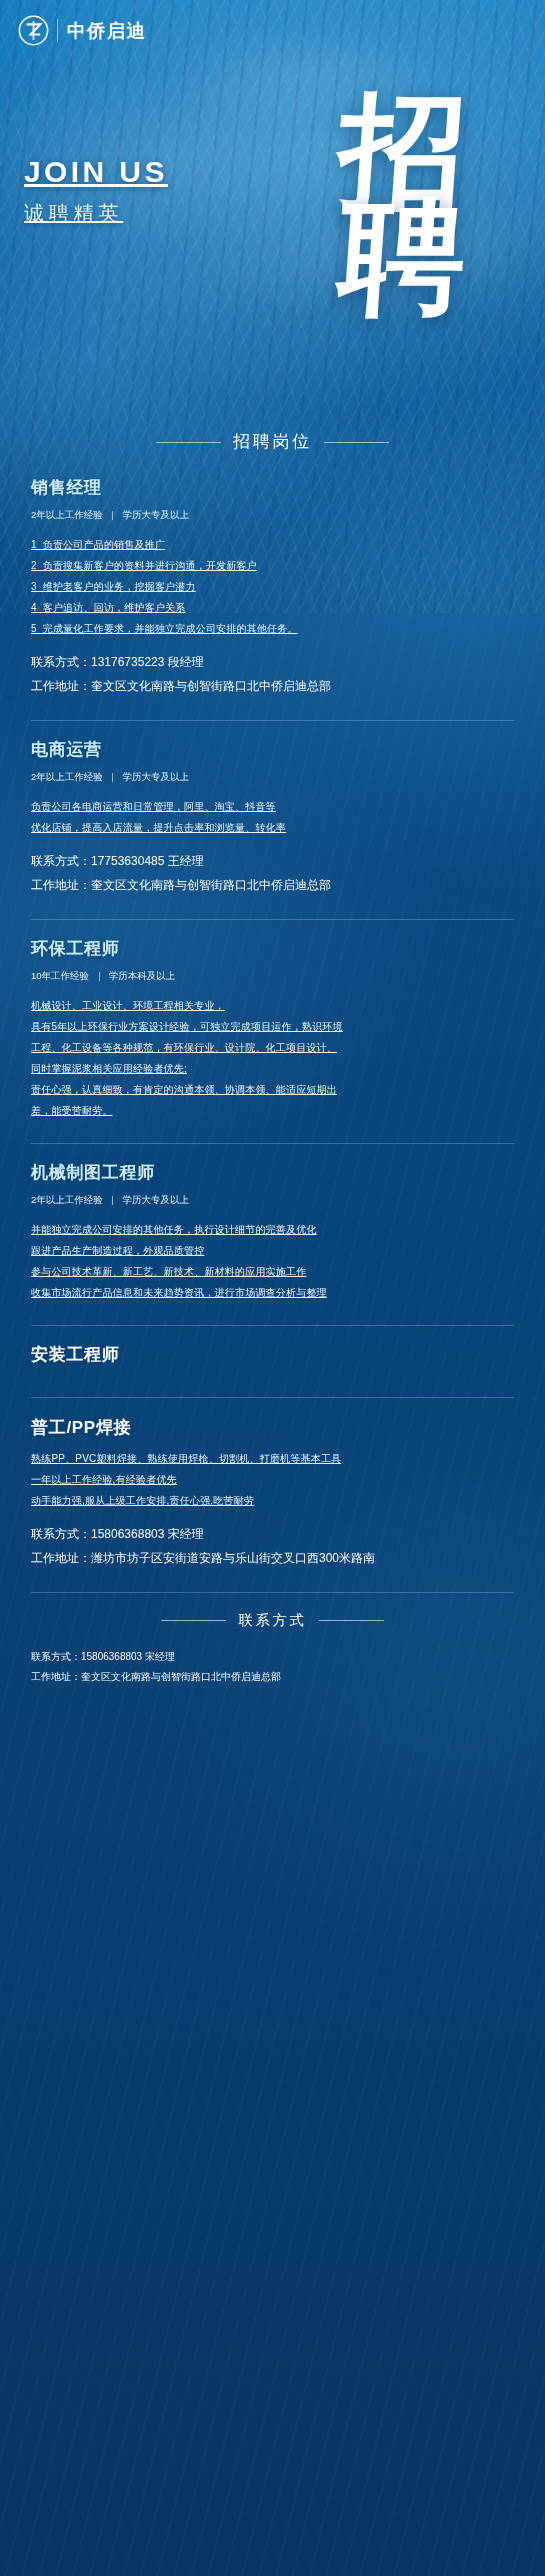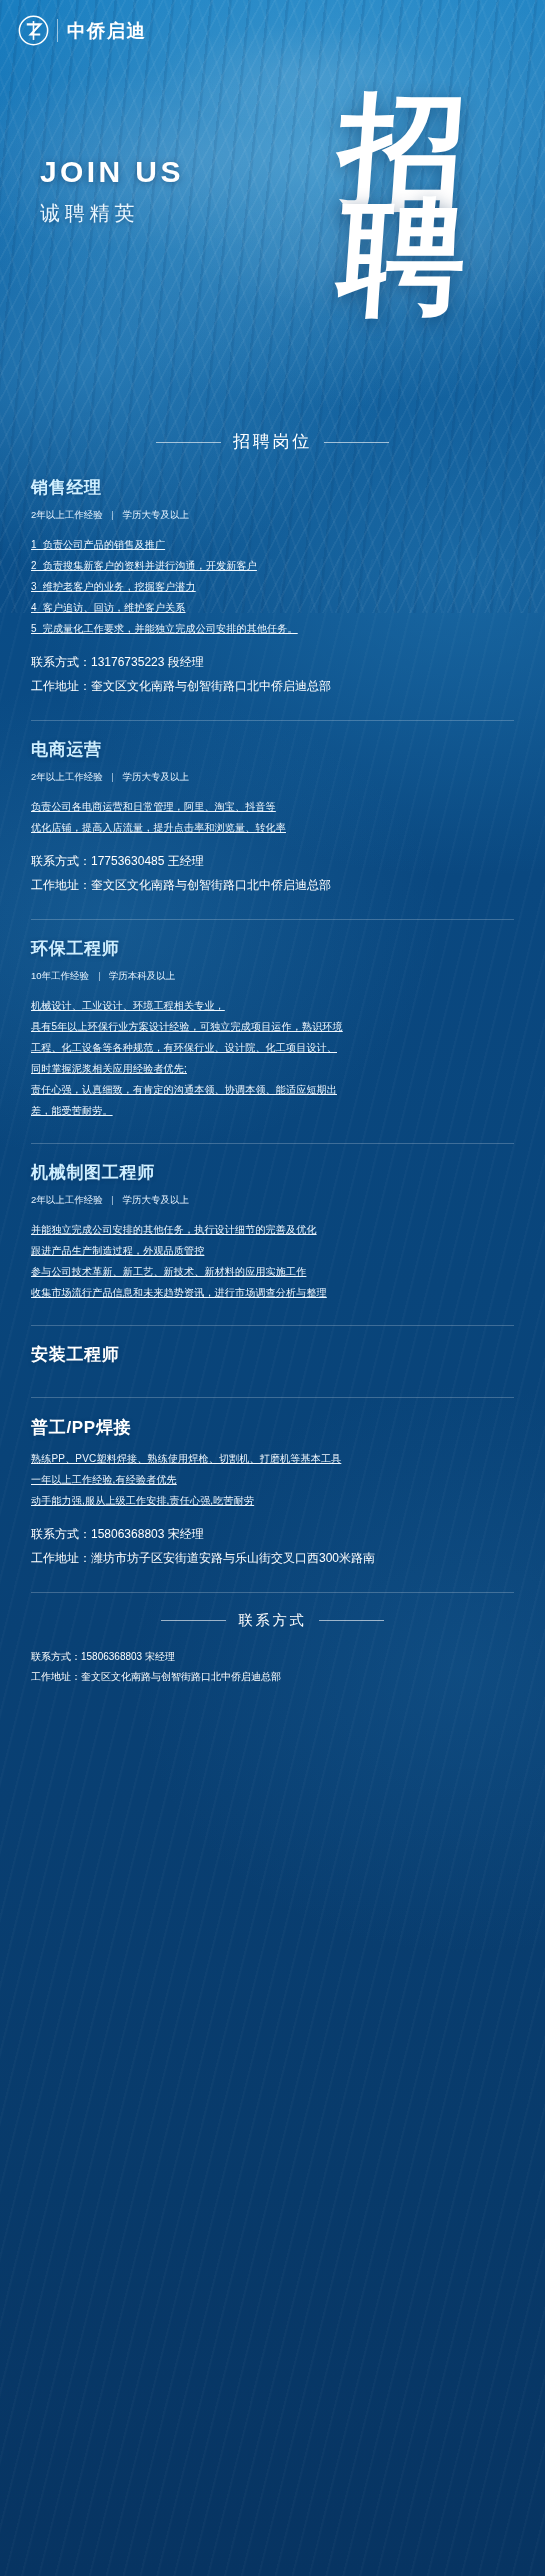--- a/index.html
+++ b/index.html
@@ -69,21 +69,21 @@
     color:#ffffff;
     font-family:"Liberation Sans","DejaVu Sans",sans-serif;
   }
 
   
   .hero{
     position:relative;
     height:368px;
   }
   .hero-left{
-    position:absolute;left:40px;top:109px;
+    position:absolute;left:24px;top:109px;text-decoration:underline;
   }
   .join-us{
     font-size:30px;
     letter-spacing:3.4px;
     font-weight:bold;
     color:#ffffff;
     text-shadow:0 1.4px 6.8px rgba(0,40,80,.5);
   }
   .sub-cn{
     margin-top:11px;

